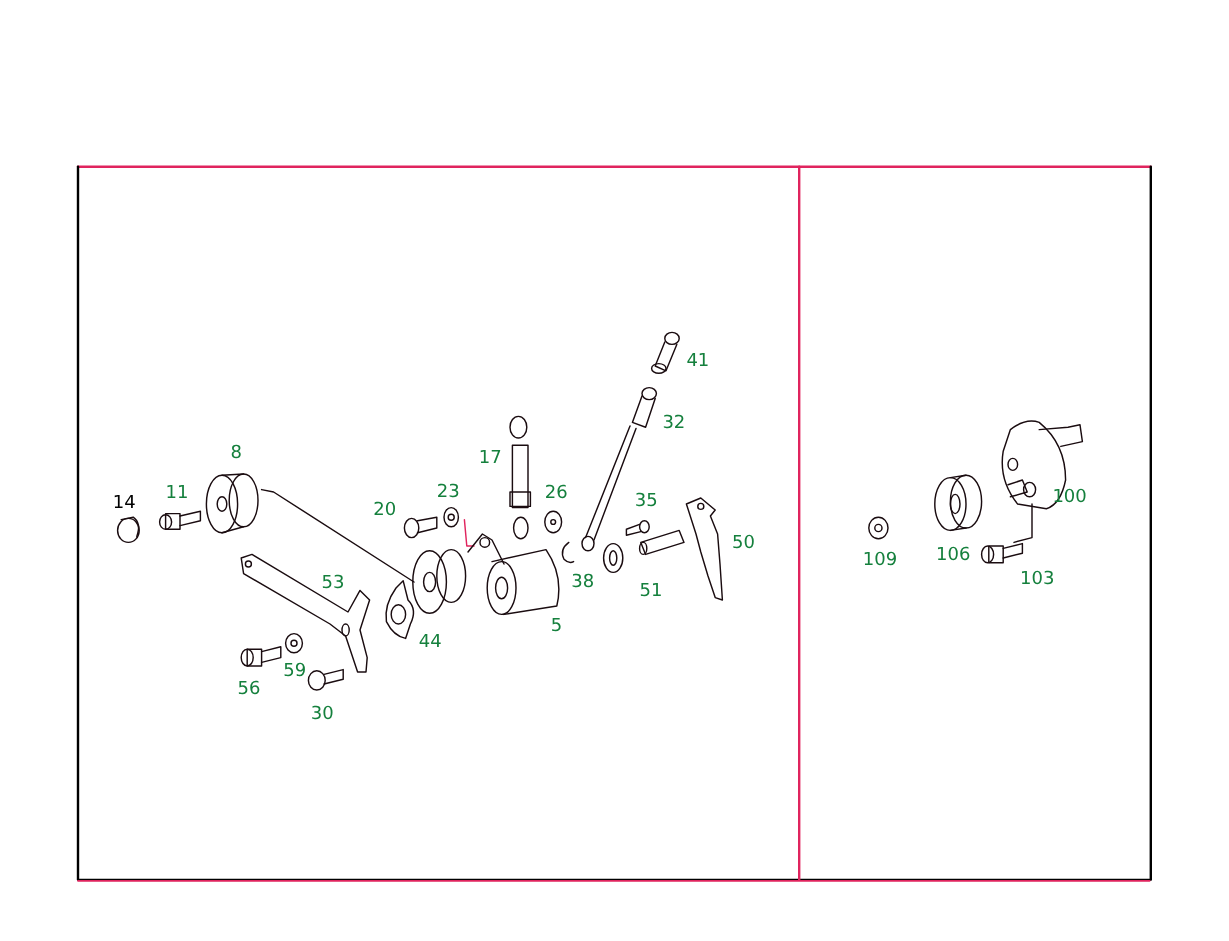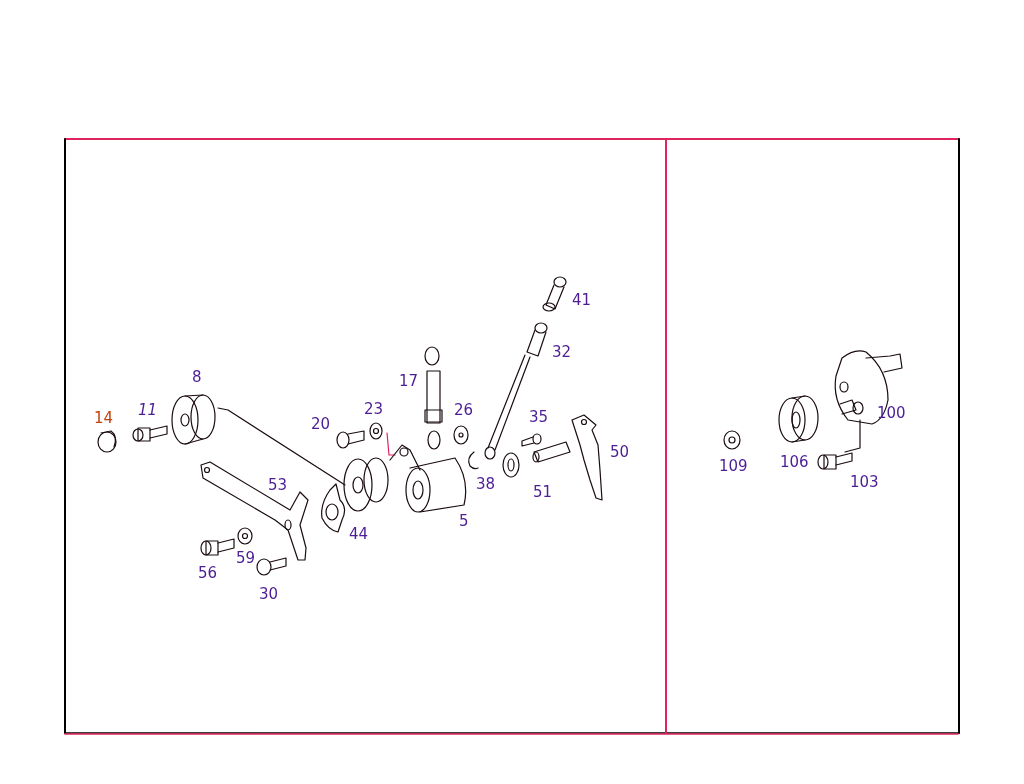--- a/index.html
+++ b/index.html
@@ -1,19 +1,19 @@
 <!DOCTYPE html>
 <html><head>
 <meta charset="utf-8">
 <style>
   html, body { margin:0; padding:0; background:#ffffff; }
   body { width:1024px; height:784px; position:relative; overflow:hidden; font-family:"Liberation Sans", sans-serif; }
   #frame { position:absolute; left:0; top:0; width:1024px; height:784px; }
-  .lbl { position:absolute; font-family:"DejaVu Sans", sans-serif; font-size:15px; color:#4c1d95; line-height:1; white-space:nowrap; }
-  .lbl.red { color:#c2410c; }
+  .lbl { position:absolute; font-family:"DejaVu Sans", sans-serif; font-size:15px; color:#15803d; line-height:1; white-space:nowrap; }
+  .lbl.red { color:#000000; }
 </style>
 </head>
 <body>
 
 <svg id="frame" width="1024" height="784" viewBox="0 0 1024 784" xmlns="http://www.w3.org/2000/svg">
   <g fill="none" stroke-linecap="round" stroke-linejoin="round">
 
     <g>
       <line x1="65" y1="139" x2="959" y2="139" stroke="#e0245e" stroke-width="2"></line>
       <line x1="65" y1="139" x2="65" y2="733" stroke="#000" stroke-width="2"></line>
@@ -163,21 +163,21 @@
       <g>
         <ellipse cx="823" cy="462" rx="5" ry="7"></ellipse>
         <rect x="824" y="455" width="12" height="14"></rect>
         <path d="M836 457 L852 453 L852 461 L836 465"></path>
       </g>
     </g>
   </g>
 </svg>
 
 <span class="lbl red" style="left:94px;top:411px;">14</span>
-<span class="lbl" style="left:138px;top:403px;font-style:italic;">11</span>
+<span class="lbl" style="left:138px;top:403px;">11</span>
 <span class="lbl" style="left:192px;top:370px;">8</span>
 <span class="lbl" style="left:311px;top:417px;">20</span>
 <span class="lbl" style="left:364px;top:402px;">23</span>
 <span class="lbl" style="left:399px;top:374px;">17</span>
 <span class="lbl" style="left:454px;top:403px;">26</span>
 <span class="lbl" style="left:572px;top:293px;">41</span>
 <span class="lbl" style="left:552px;top:345px;">32</span>
 <span class="lbl" style="left:529px;top:410px;">35</span>
 <span class="lbl" style="left:610px;top:445px;">50</span>
 <span class="lbl" style="left:533px;top:473px;margin-top:12px;">51</span>

